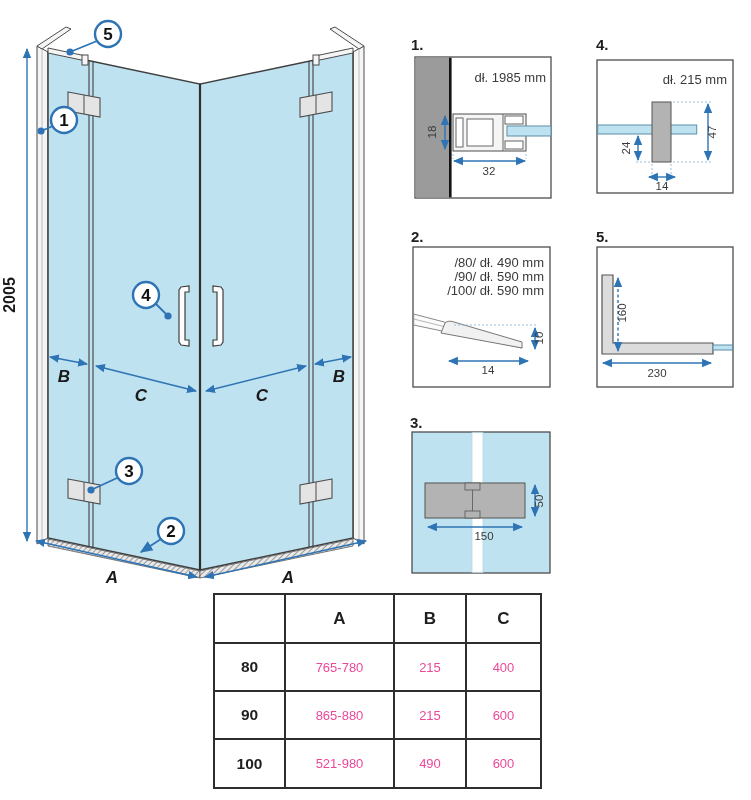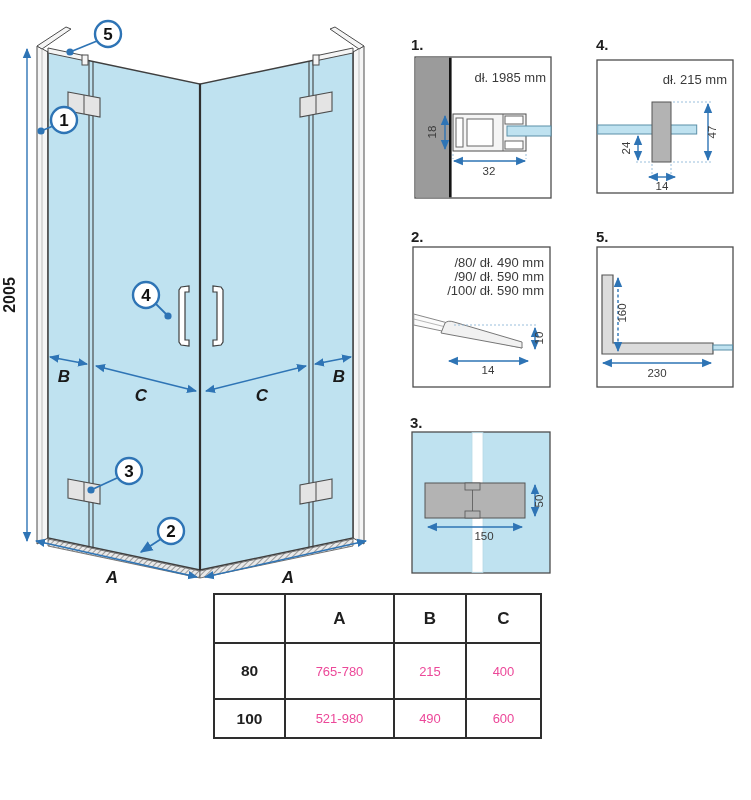--- a/index.html
+++ b/index.html
@@ -274,27 +274,33 @@
         <col style="width:72px">
         <col style="width:75px">
       </colgroup>
     <tbody>
         <tr style="height:49px">
       <td class="hdr"></td>
       <td class="hdr">A</td>
       <td class="hdr">B</td>
       <td class="hdr">C</td>
     </tr>
-    <tr style="height:56px">
+    <tr style="height:48px">
       <td class="rowlab">80</td>
       <td>765-780</td>
       <td>215</td>
       <td>400</td>
     </tr>
-    <tr style="height:39px">
+    <tr style="height:48px">
+      <td class="rowlab">90</td>
+      <td>865-880</td>
+      <td>215</td>
+      <td>600</td>
+    </tr>
+    <tr style="height:49px">
       <td class="rowlab">100</td>
       <td>521-980</td>
       <td>490</td>
       <td>600</td>
     </tr>
   </tbody>
     </table>
 
 </div>
 

